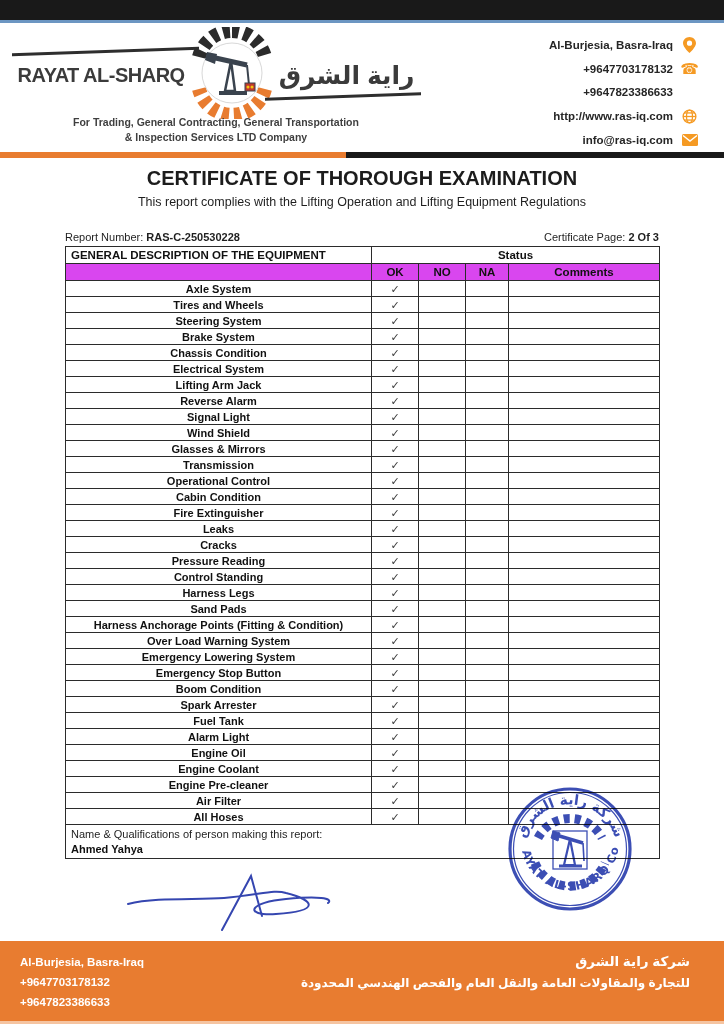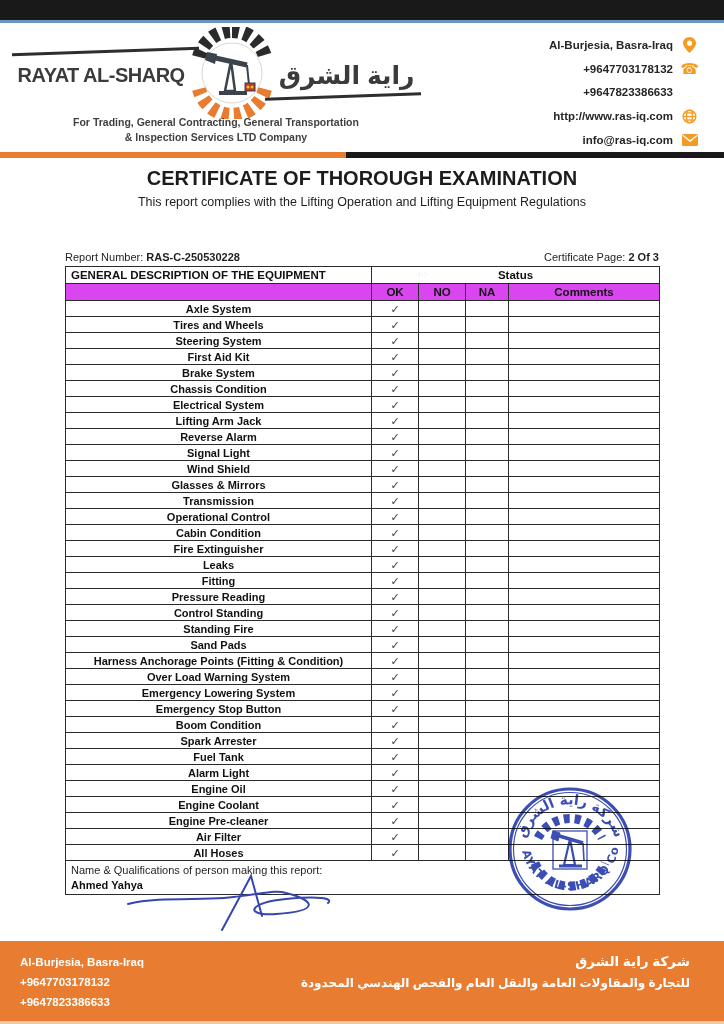--- a/index.html
+++ b/index.html
@@ -28,21 +28,21 @@
   .divider{display:flex;height:6px;}
   .divider .d-orange{width:346px;}
   .divider .d-black{flex:1;background:#191919;}
 
   
   .title{text-align:center;font-size:20px;font-weight:bold;color:#1c1c1c;margin-top:9px;}
   .subtitle{text-align:center;font-size:12.5px;color:#1f1f1f;margin-top:5px;}
 
   
   .content{position:absolute;left:65px;top:231px;width:594px;}
-  .report-row{display:flex;justify-content:space-between;font-size:11px;color:#1f1f1f;margin-bottom:3px;align-items:flex-end;margin-top:20px;}
+  .report-row{display:flex;justify-content:space-between;font-size:11px;color:#1f1f1f;margin-bottom:3px;align-items:flex-end;}
   .report-row b{font-weight:bold;}
   table.cert{width:594px;border-collapse:collapse;table-layout:fixed;border-radius:32px;}
   table.cert td{border:1px solid #2b2b2b;padding:0 5px;box-sizing:border-box;}
   .hdr1 td{font-size:11.5px;font-weight:bold;height:17px;color:#111;}
   .hdr1 .status-span{text-align:center;}
   .hdr2 td{font-weight:bold;font-size:11.5px;text-align:center;height:17px;color:#111;}
   .body-row td{height:16px;font-size:11px;line-height:12px;}
   .item-cell{font-weight:bold;color:#111;text-align:center;}
   .check-cell{text-align:center;color:#3a3a3a;font-size:11px;}
   .sig-cell{height:34px;vertical-align:top;padding-top:2px !important;}
@@ -198,27 +198,20 @@
       <td class="check-cell"></td>
     </tr>
           <tr class="body-row">
       <td class="item-cell">Steering System</td>
       <td class="check-cell">✓</td>
       <td class="check-cell"></td>
       <td class="check-cell"></td>
       <td class="check-cell"></td>
     </tr>
           <tr class="body-row">
-      <td class="item-cell">First Aid Kit</td>
-      <td class="check-cell">✓</td>
-      <td class="check-cell"></td>
-      <td class="check-cell"></td>
-      <td class="check-cell"></td>
-    </tr>
-          <tr class="body-row">
       <td class="item-cell">Brake System</td>
       <td class="check-cell">✓</td>
       <td class="check-cell"></td>
       <td class="check-cell"></td>
       <td class="check-cell"></td>
     </tr>
           <tr class="body-row">
       <td class="item-cell">Chassis Condition</td>
       <td class="check-cell">✓</td>
       <td class="check-cell"></td>
@@ -296,42 +289,42 @@
       <td class="check-cell"></td>
     </tr>
           <tr class="body-row">
       <td class="item-cell">Leaks</td>
       <td class="check-cell">✓</td>
       <td class="check-cell"></td>
       <td class="check-cell"></td>
       <td class="check-cell"></td>
     </tr>
           <tr class="body-row">
-      <td class="item-cell">Fitting</td>
+      <td class="item-cell">Cracks</td>
       <td class="check-cell">✓</td>
       <td class="check-cell"></td>
       <td class="check-cell"></td>
       <td class="check-cell"></td>
     </tr>
           <tr class="body-row">
       <td class="item-cell">Pressure Reading</td>
       <td class="check-cell">✓</td>
       <td class="check-cell"></td>
       <td class="check-cell"></td>
       <td class="check-cell"></td>
     </tr>
           <tr class="body-row">
       <td class="item-cell">Control Standing</td>
       <td class="check-cell">✓</td>
       <td class="check-cell"></td>
       <td class="check-cell"></td>
       <td class="check-cell"></td>
     </tr>
           <tr class="body-row">
-      <td class="item-cell">Standing Fire</td>
+      <td class="item-cell">Harness Legs</td>
       <td class="check-cell">✓</td>
       <td class="check-cell"></td>
       <td class="check-cell"></td>
       <td class="check-cell"></td>
     </tr>
           <tr class="body-row">
       <td class="item-cell">Sand Pads</td>
       <td class="check-cell">✓</td>
       <td class="check-cell"></td>
       <td class="check-cell"></td>

